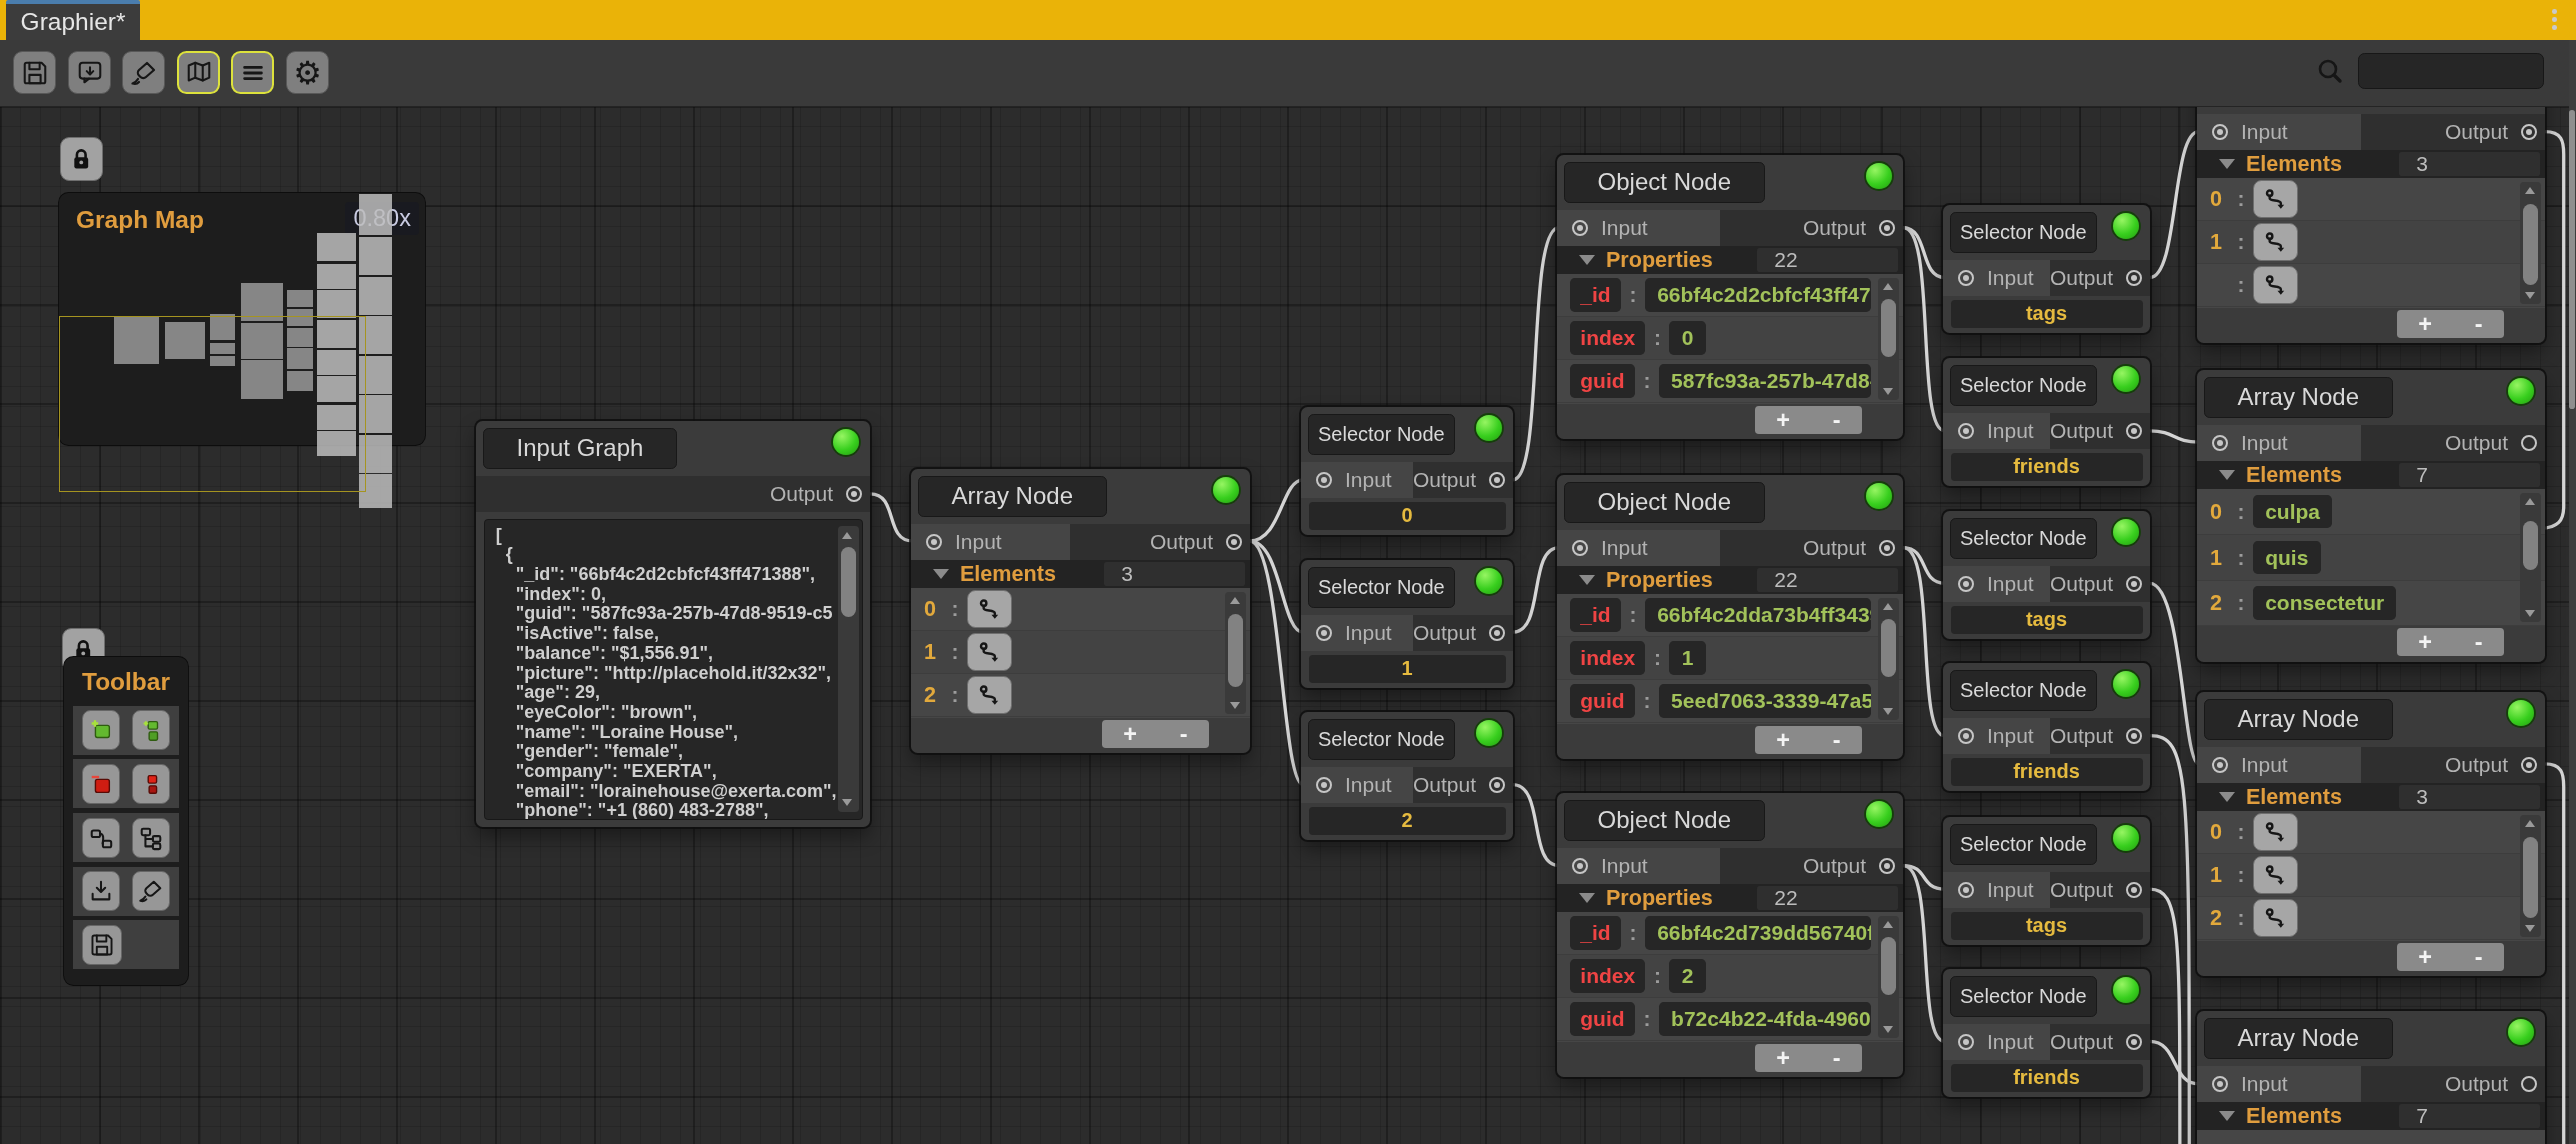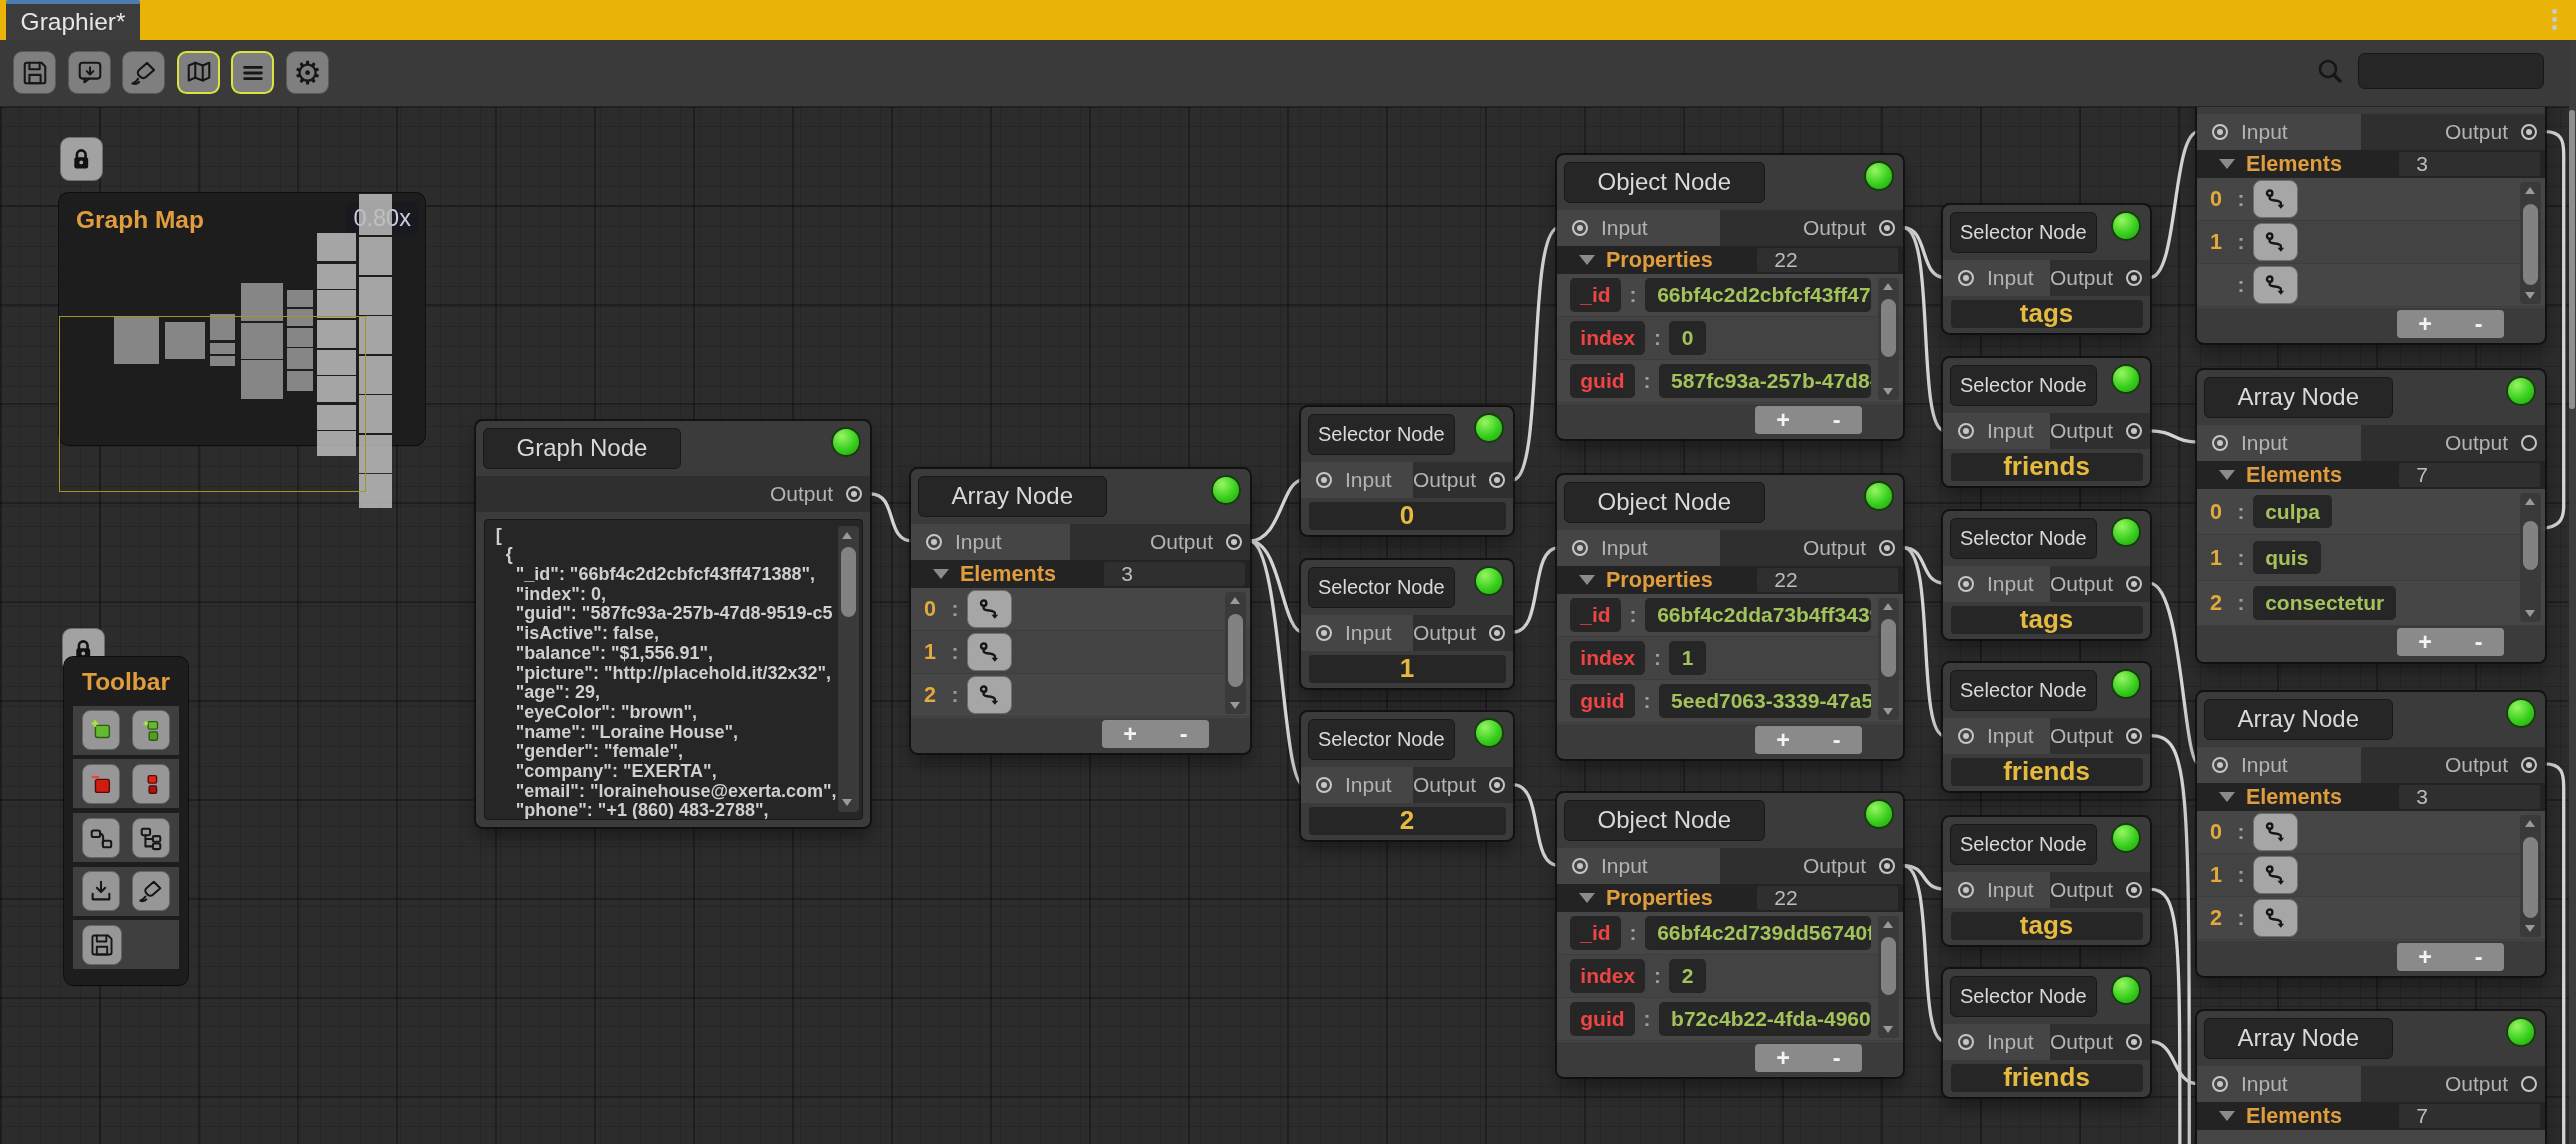--- a/index.html
+++ b/index.html
@@ -69,21 +69,21 @@
   .vscroll { position:absolute; top:3.8px; bottom:3.8px; right:3.8px; width:21px; background:#3a3a3a; border-radius:3.8px; }
   .vthumb { position:absolute; left:2.8px; right:2.8px; background:#828282; border-radius:7.5px; }
   .sarr { position:absolute; left:4.7px; width:0; height:0; border-left:5.6px solid transparent; border-right:5.6px solid transparent; }
   .sarr.up { top:5.6px; border-bottom:7.5px solid #9a9a9a; }
   .sarr.dn { bottom:5.6px; border-top:7.5px solid #9a9a9a; }
   .nfoot { position:relative; height:36px; }
   .pm { position:absolute; right:41px; bottom:5.6px; width:107px; height:28px; background:#8a8a8a; border-radius:3.8px;
         display:flex; align-items:center; justify-content:space-around; }
   .pm span { color:#f4f4f4; font-size:23.5px; font-weight:bold; line-height:26px; }
   .selval { margin:3.8px 7.5px; height:28px; background:#262626; border-radius:3.8px; display:flex; align-items:center;
-            justify-content:center; color:#e5ba3f; font-weight:bold; font-size:26px; }
+            justify-content:center; color:#e5ba3f; font-weight:bold; font-size:20px; }
   .jsonbox { position:absolute; left:7.5px; right:7.5px; top:98px; bottom:7.5px; background:#262626; border:1.9px solid #181818;
              border-radius:3.8px; color:#cfcfcf; font-size:18px; line-height:19.7px; white-space:pre; overflow:hidden;
              padding:5.6px 11.3px; font-weight:bold; }
   
   .panel { position:absolute; background:#1d1d1d; border-radius:9.4px; z-index:6; box-shadow:0 0 0 0.9px #0d0d0d; }
   .ptitle { color:#e09d3e; font-size:24.5px; font-weight:bold; }
   .lockbtn { position:absolute; width:43px; height:44px; background:#a2a2a2; border-radius:9.4px; z-index:6;
              display:flex; align-items:center; justify-content:center; border:1.9px solid #6e6e6e; }
   .zoomchip { position:absolute; right:5.6px; top:9.4px; background:#191a20; border-radius:3.8px; padding:2.8px 8.5px;
               color:#c9cbe2; font-size:23.5px; }
@@ -243,21 +243,21 @@
         <path d="M4 6 a2 2 0 0 1 2-2 h16 l4 4 v16 a2 2 0 0 1 -2 2 h-18 a2 2 0 0 1 -2-2 z" class="icon-stroke"></path>
         <path d="M9 4 v7 h11 v-7" class="icon-stroke"></path>
         <rect x="9" y="17" width="12" height="9" class="icon-stroke"></rect>
       </svg>
     </div>
   </div>
 </div>
 
 <div class="node" style="left:476px; top:421px; width:394px; height:406px;">
   <div class="nhead">
-    <div class="chip">Graph Node</div>
+    <div class="chip">Input Graph</div>
     <div class="dot"></div>
   </div>
   <div class="ports">
     <div class="pout">
       <span class="plabel">Output</span>
       <span class="sock filled"></span>
     </div>
   </div>
   <div class="jsonbox">[
   {

